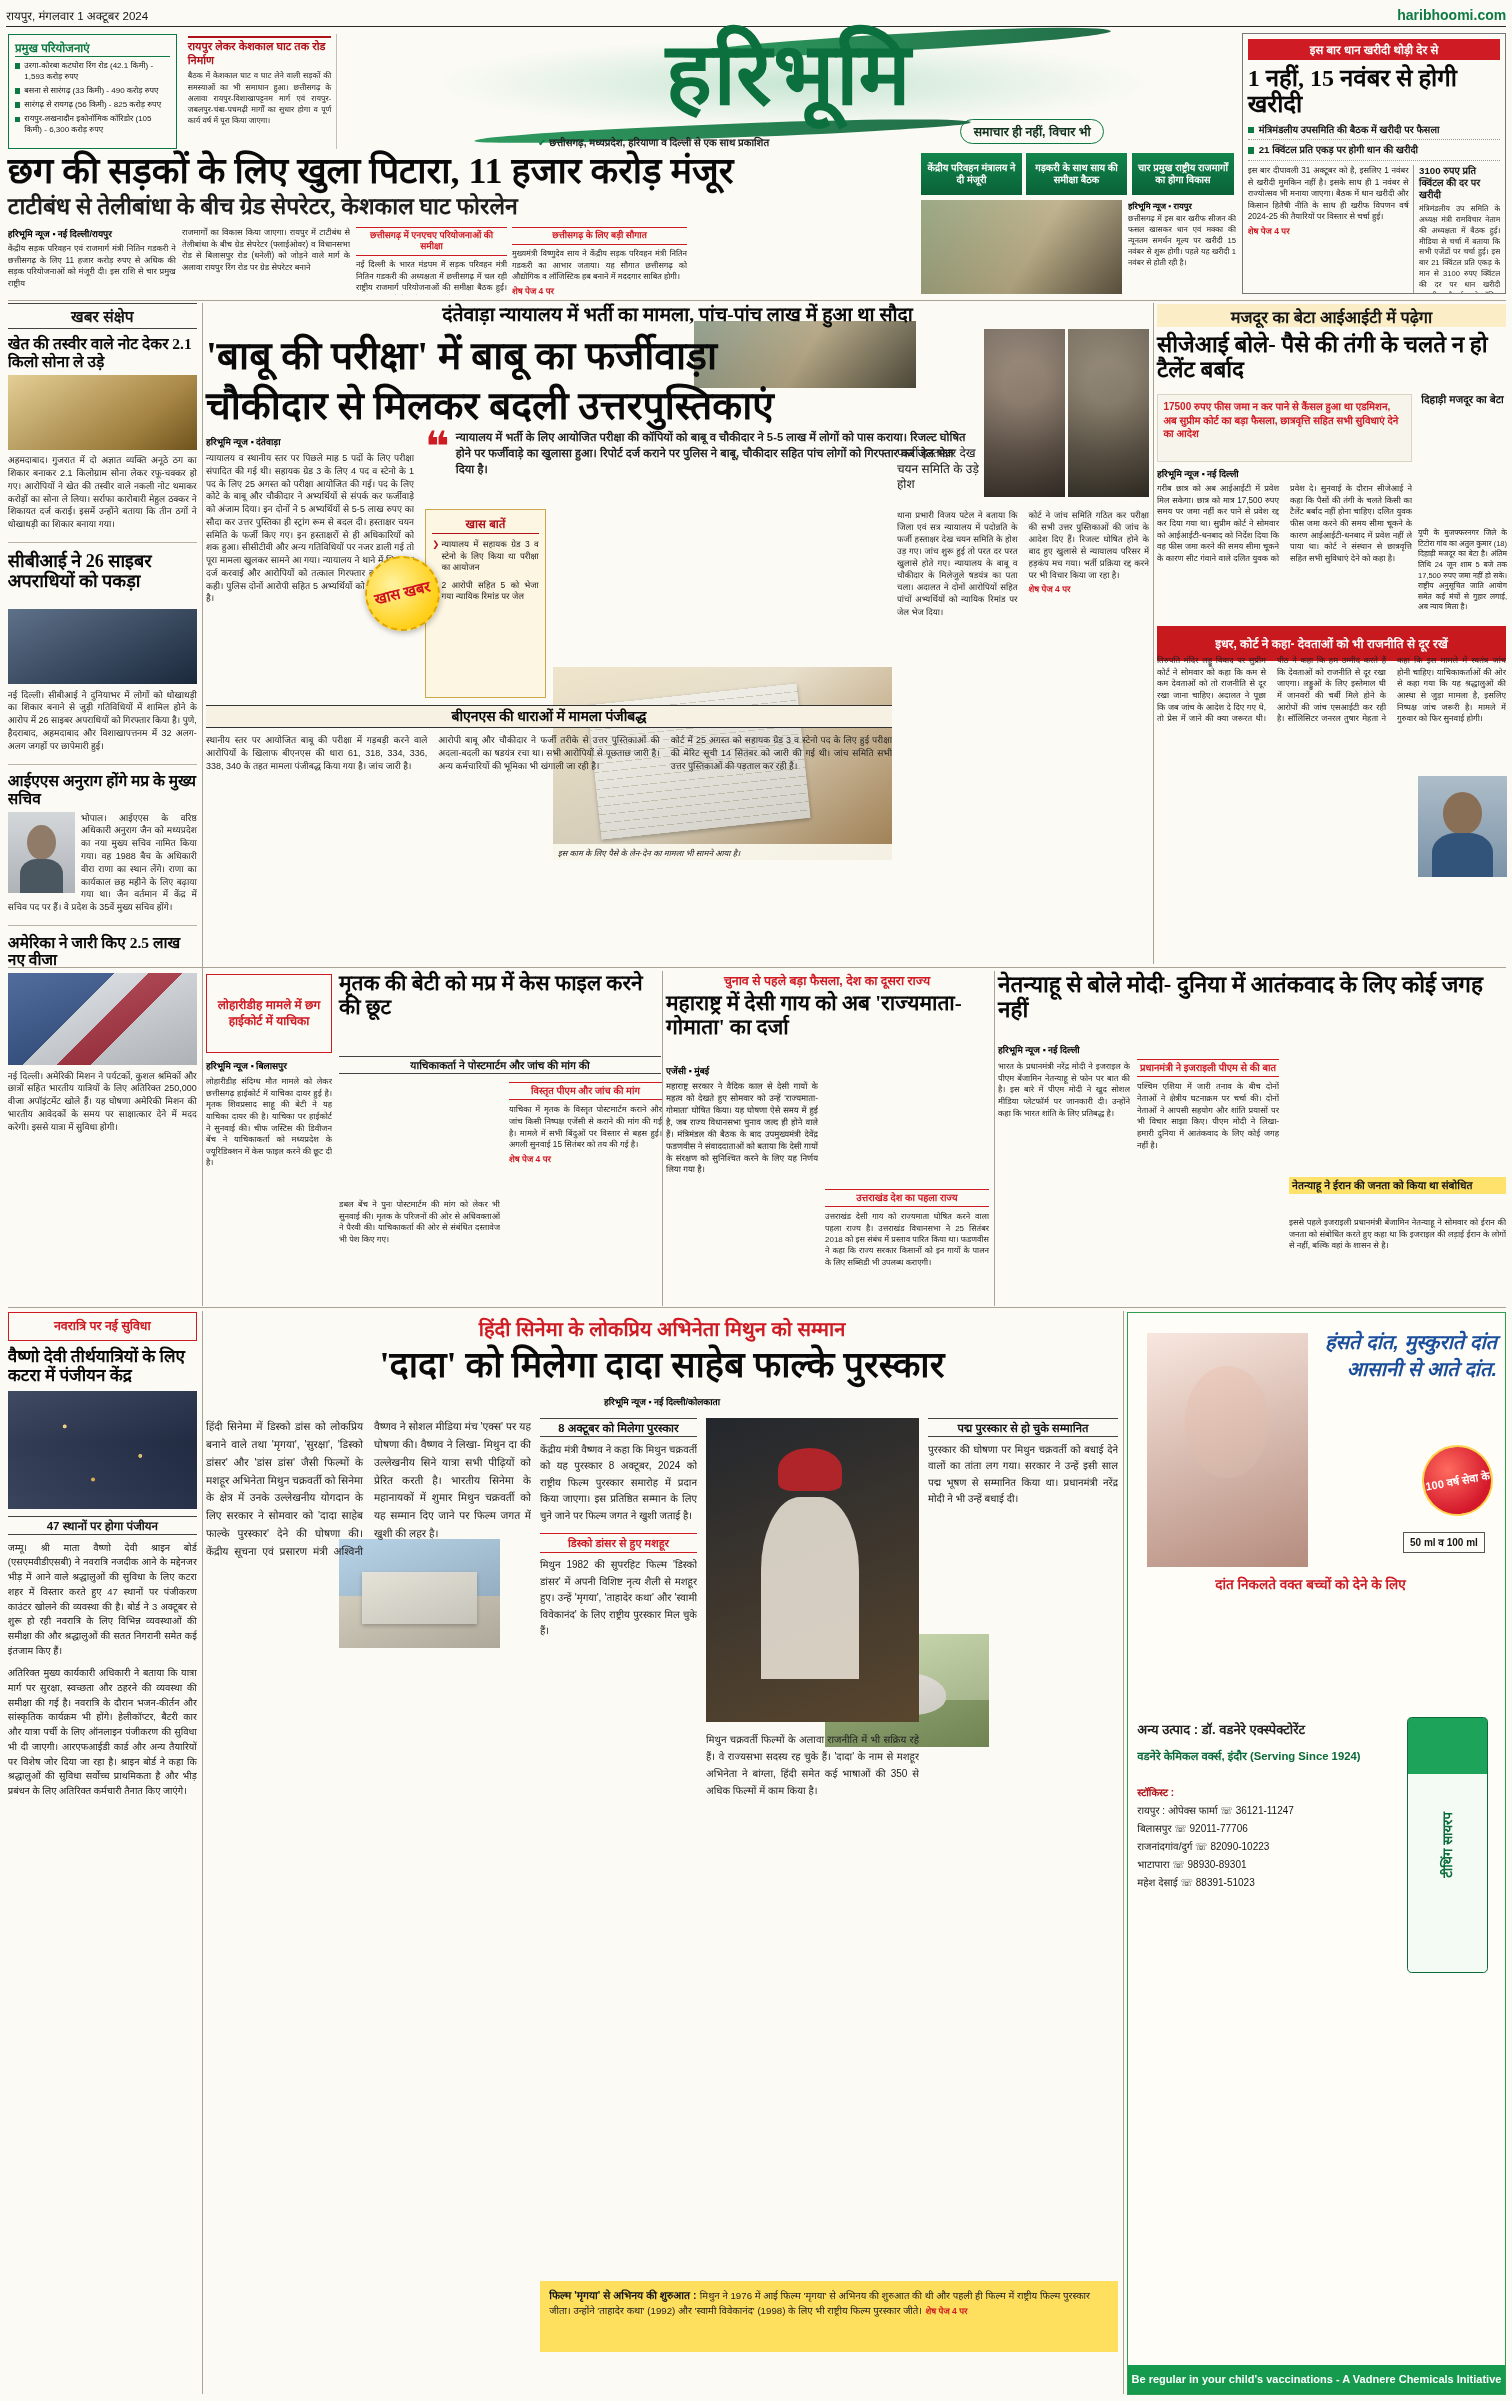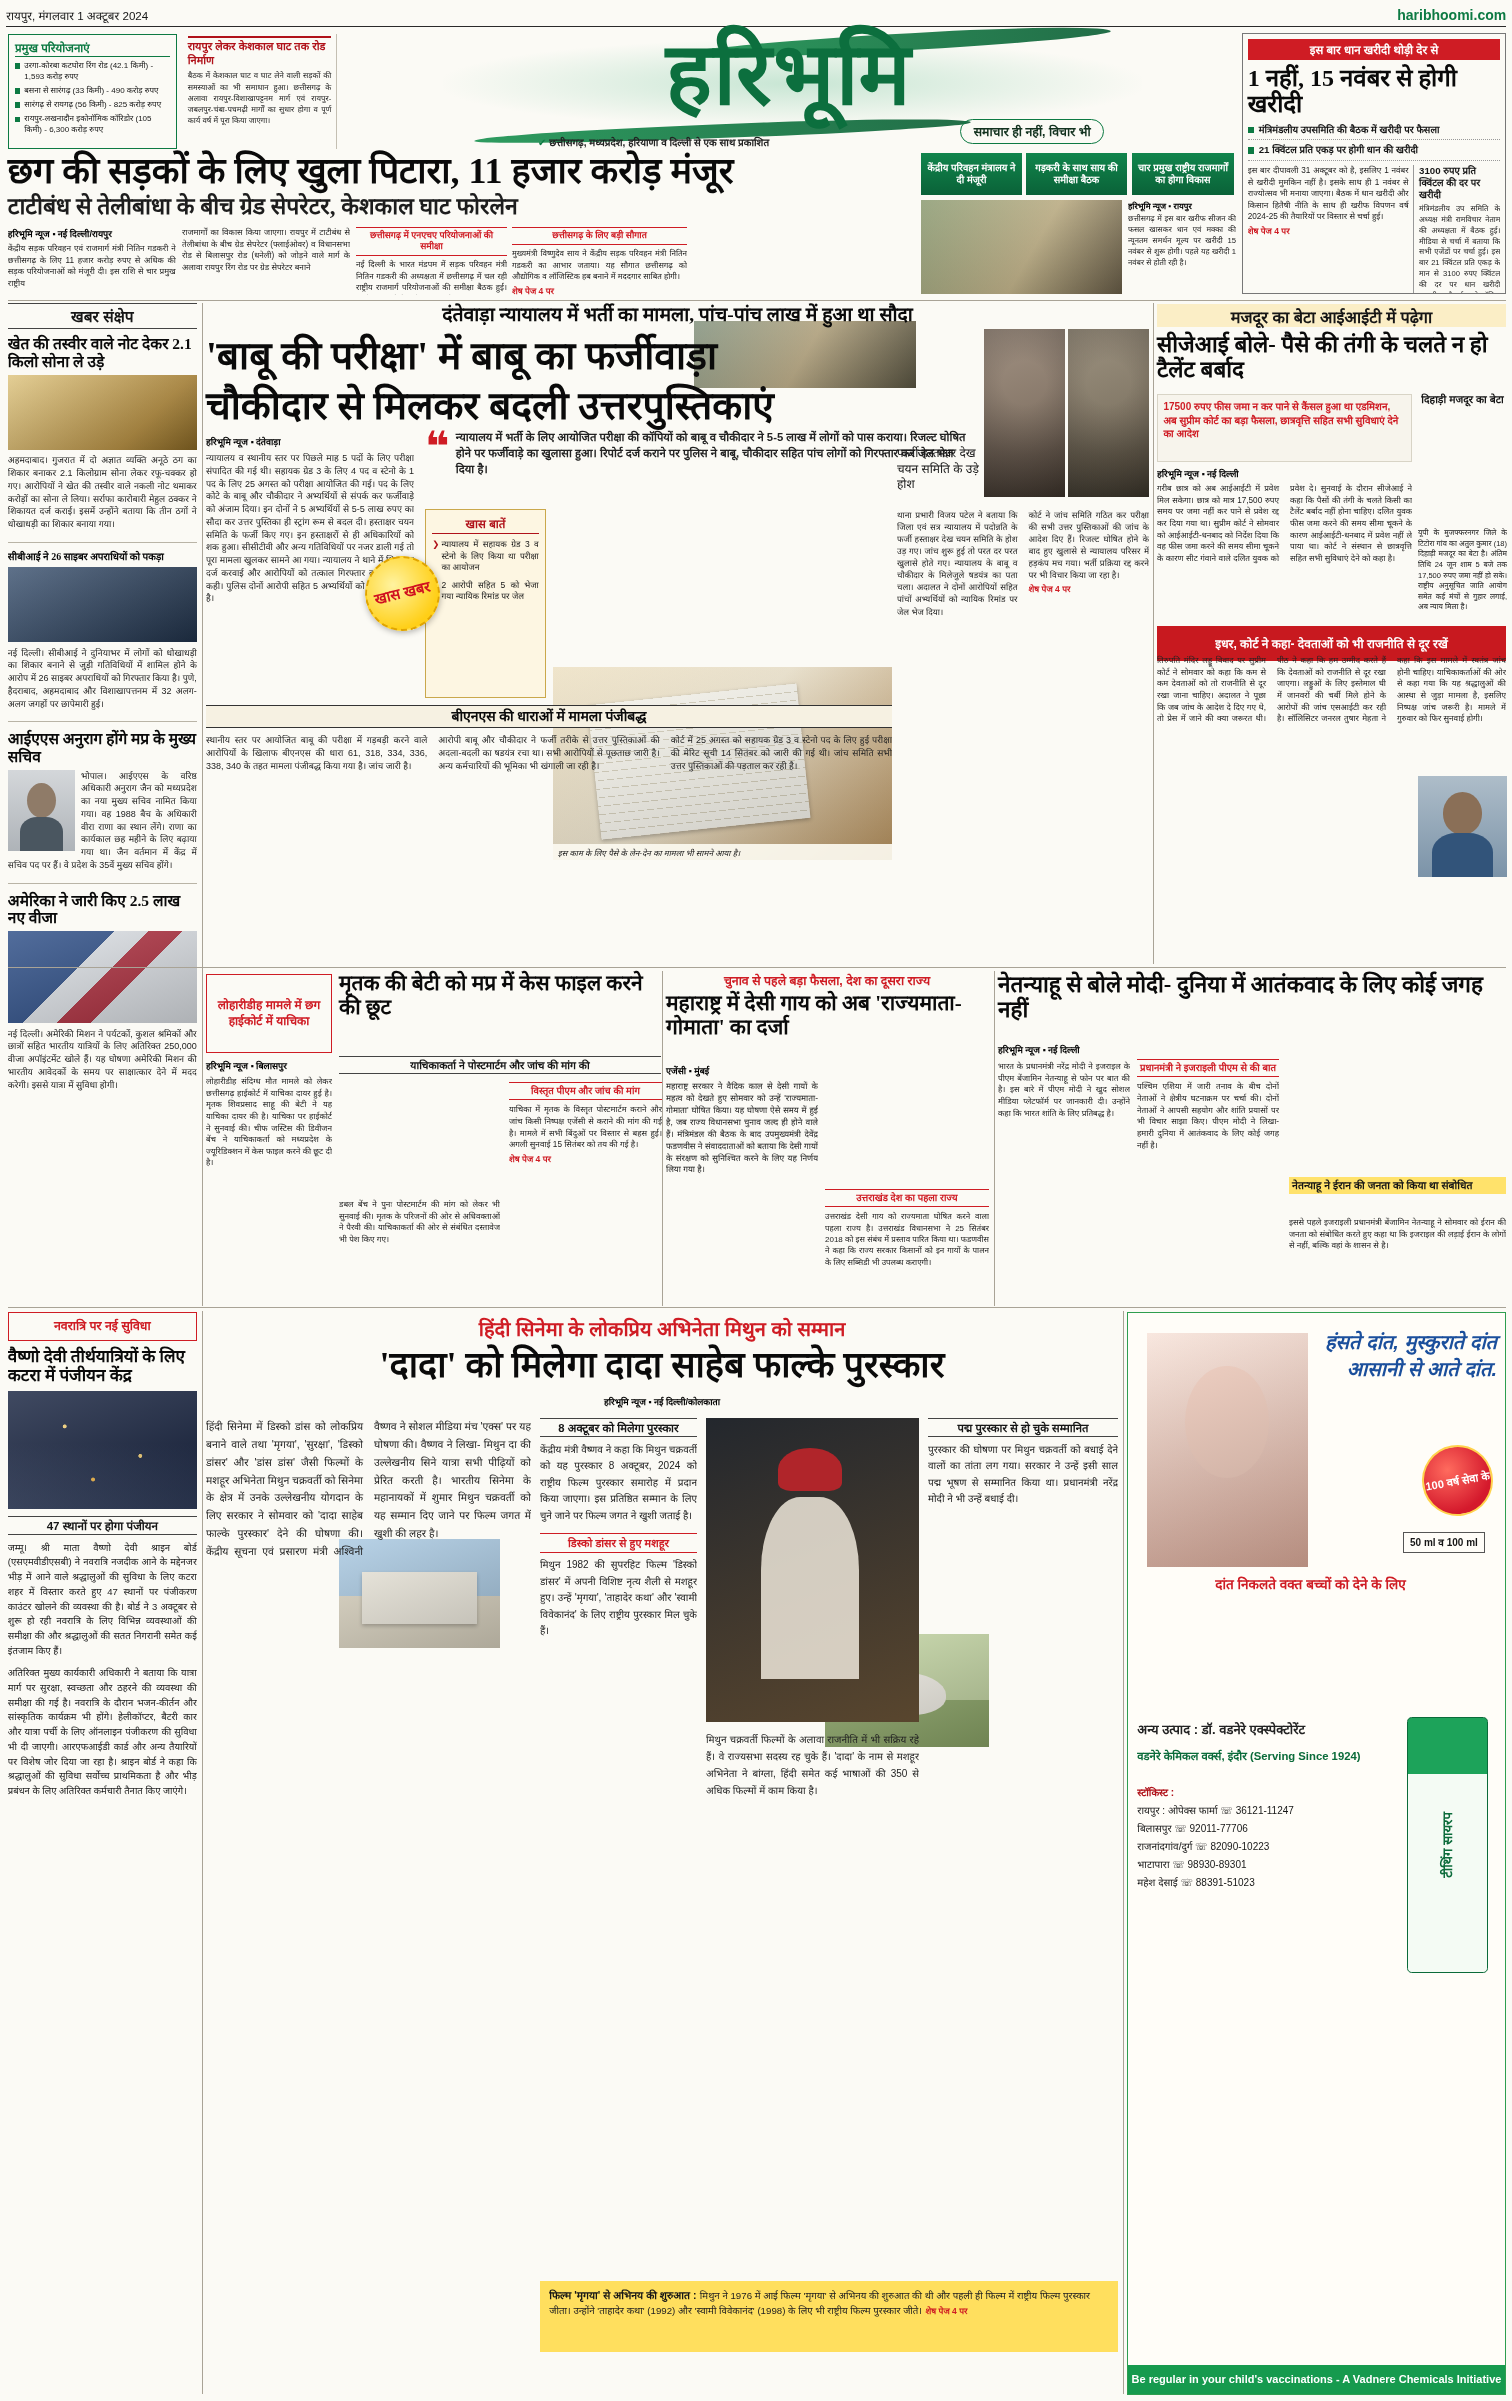--- a/index.html
+++ b/index.html
@@ -152,21 +152,21 @@
   <div class="abs clip" style="left:7.8px;top:303px;width:189px;height:1003px">
     <div class="hair" style="font-size:15.5px;margin-bottom:6.2px">खबर संक्षेप</div>
 
     <div style="margin-bottom:11px">
       <div class="hl" style="font-size:15.5px;margin-bottom:4.7px">खेत की तस्वीर वाले नोट देकर 2.1 किलो सोना ले उड़े</div>
       <div class="photo ph-gold" style="width:100%;height:75px;margin-bottom:4.7px"></div>
       <div class="bd">अहमदाबाद। गुजरात में दो अज्ञात व्यक्ति अनूठे ठग का शिकार बनाकर 2.1 किलोग्राम सोना लेकर रफू-चक्कर हो गए। आरोपियों ने खेत की तस्वीर वाले नकली नोट थमाकर करोड़ों का सोना ले लिया। सर्राफा कारोबारी मेहुल ठक्कर ने शिकायत दर्ज कराई। इसमें उन्होंने बताया कि तीन ठगों ने धोखाधड़ी का शिकार बनाया गया।</div>
     </div>
 
     <div style="margin-bottom:11px;border-top:0.8px solid #b9b4a6;padding-top:7.8px">
-      <div class="hl" style="font-size:10px;margin-bottom:5px">सीबीआई ने 26 साइबर अपराधियों को पकड़ा</div>
+      <div class="hl" style="font-size:18px;margin-bottom:18px">सीबीआई ने 26 साइबर अपराधियों को पकड़ा</div>
       <div class="photo ph-cyber" style="width:100%;height:75px;margin-bottom:4.7px"></div>
       <div class="bd">नई दिल्ली। सीबीआई ने दुनियाभर में लोगों को धोखाधड़ी का शिकार बनाने से जुड़ी गतिविधियों में शामिल होने के आरोप में 26 साइबर अपराधियों को गिरफ्तार किया है। पुणे, हैदराबाद, अहमदाबाद और विशाखापत्तनम में 32 अलग-अलग जगहों पर छापेमारी हुई।</div>
     </div>
 
     <div style="margin-bottom:11px;border-top:0.8px solid #b9b4a6;padding-top:7.8px">
       <div class="hl" style="font-size:15.5px;margin-bottom:4.7px">आईएएस अनुराग होंगे मप्र के मुख्य सचिव</div>
       <div class="photo ph-port" style="float:left;width:67px;height:81px;margin:0 6.2px 3.1px 0"></div>
       <div class="bd">भोपाल। आईएएस के वरिष्ठ अधिकारी अनुराग जैन को मध्यप्रदेश का नया मुख्य सचिव नामित किया गया। वह 1988 बैच के अधिकारी वीरा राणा का स्थान लेंगे। राणा का कार्यकाल छह महीने के लिए बढ़ाया गया था। जैन वर्तमान में केंद्र में सचिव पद पर हैं। वे प्रदेश के 35वें मुख्य सचिव होंगे।</div>
     </div>
 

